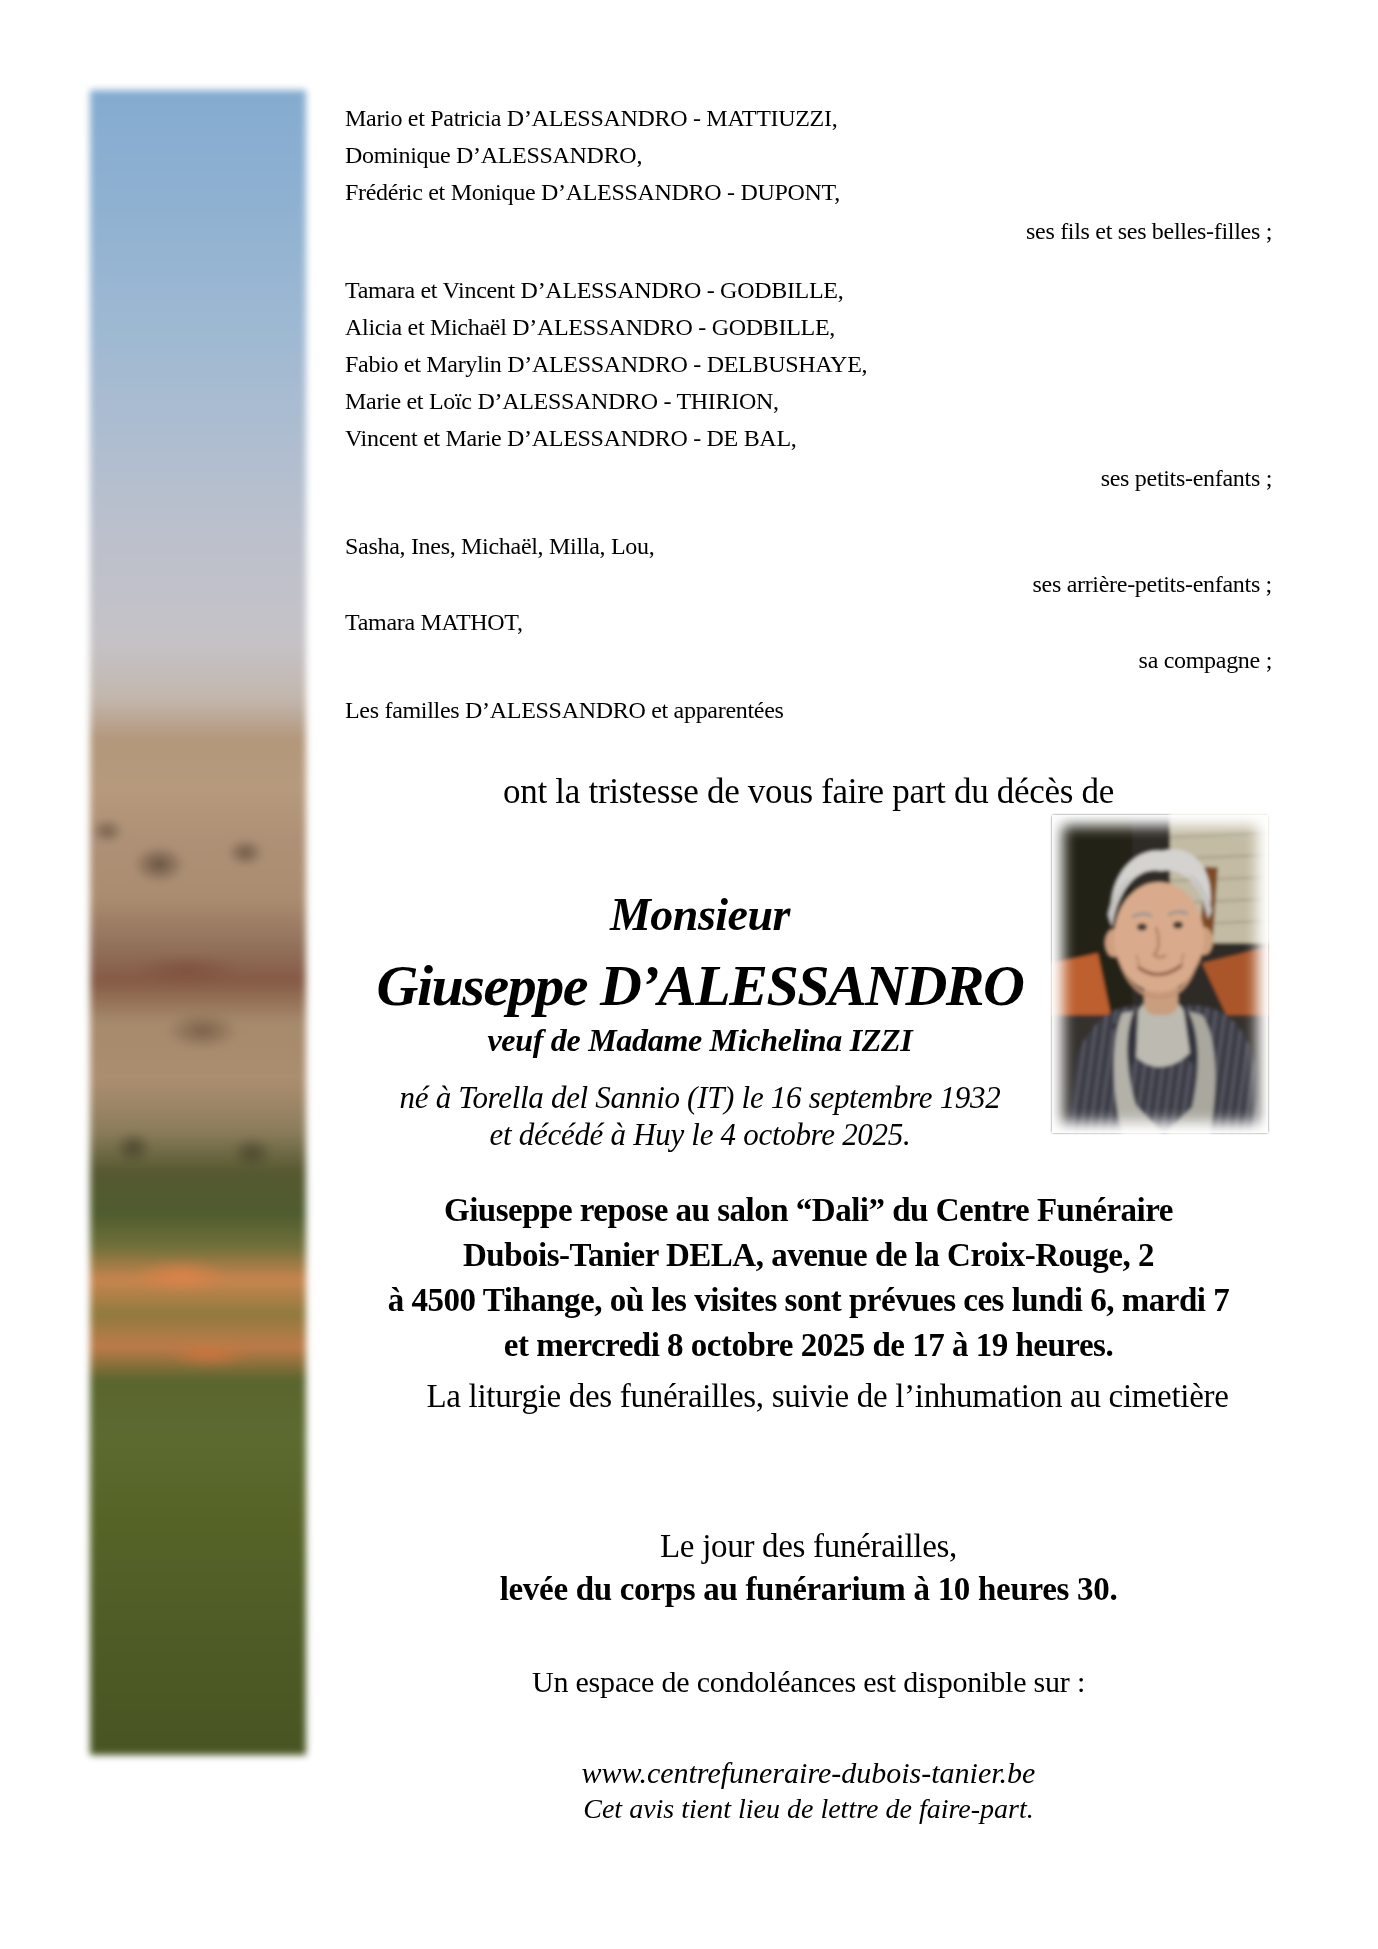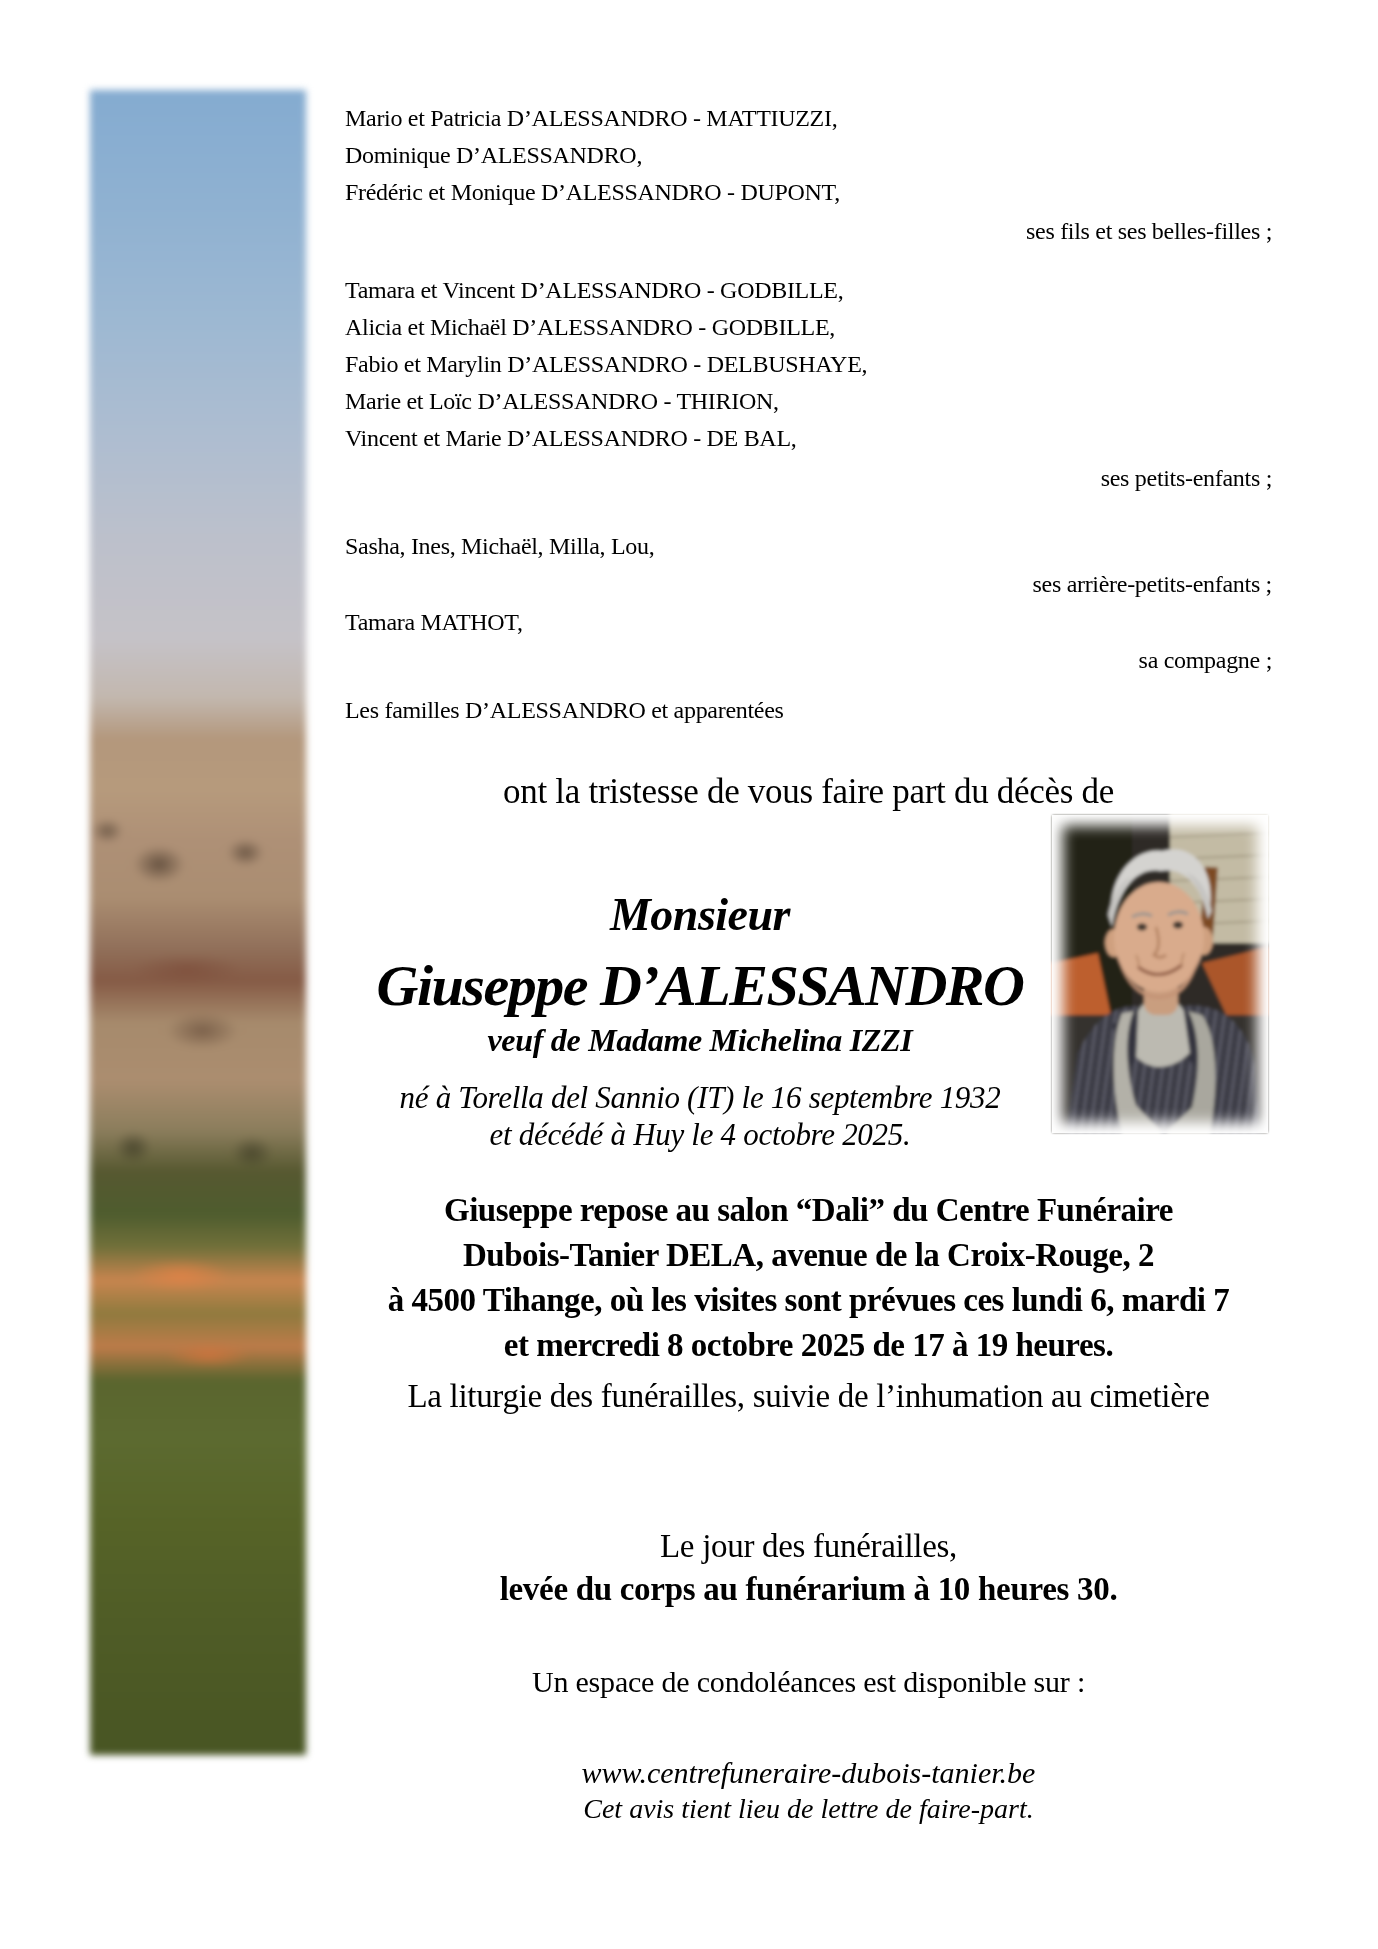--- a/index.html
+++ b/index.html
@@ -46,21 +46,21 @@
   }
   .right{text-align:right;}
   .centerwide{left:345px;width:927px;text-align:center;}
   .centerperson{left:345px;width:710px;text-align:center;font-style:italic;}
   .announce{font-size:35px;letter-spacing:-0.3px;}
   .title-monsieur{font-size:46px;font-weight:bold;letter-spacing:-0.5px;}
   .title-name{font-size:58px;font-weight:bold;letter-spacing:-1.5px;white-space:nowrap;}
   .widower{font-size:32px;font-weight:bold;letter-spacing:-0.3px;}
   .birth{font-size:31px;letter-spacing:-0.3px;}
   .bold-par{font-size:33px;font-weight:bold;line-height:45px;letter-spacing:-0.5px;}
-  .reg-par{font-size:33px;line-height:48px;letter-spacing:-0.3px;}
+  .reg-par{font-size:33px;line-height:48px;letter-spacing:-0.3px;margin-left:19px;}
   .reg-par .b{font-weight:bold;}
   .jour{font-size:33px;letter-spacing:-0.3px;}
   .jour-b{font-size:33px;font-weight:bold;letter-spacing:-0.3px;}
   .condo{font-size:30px;letter-spacing:-0.2px;}
   .condo-site{font-size:30px;font-style:italic;letter-spacing:0;}
   .notice{font-size:28px;font-style:italic;}
 </style>
 </head>
 <body>
 

